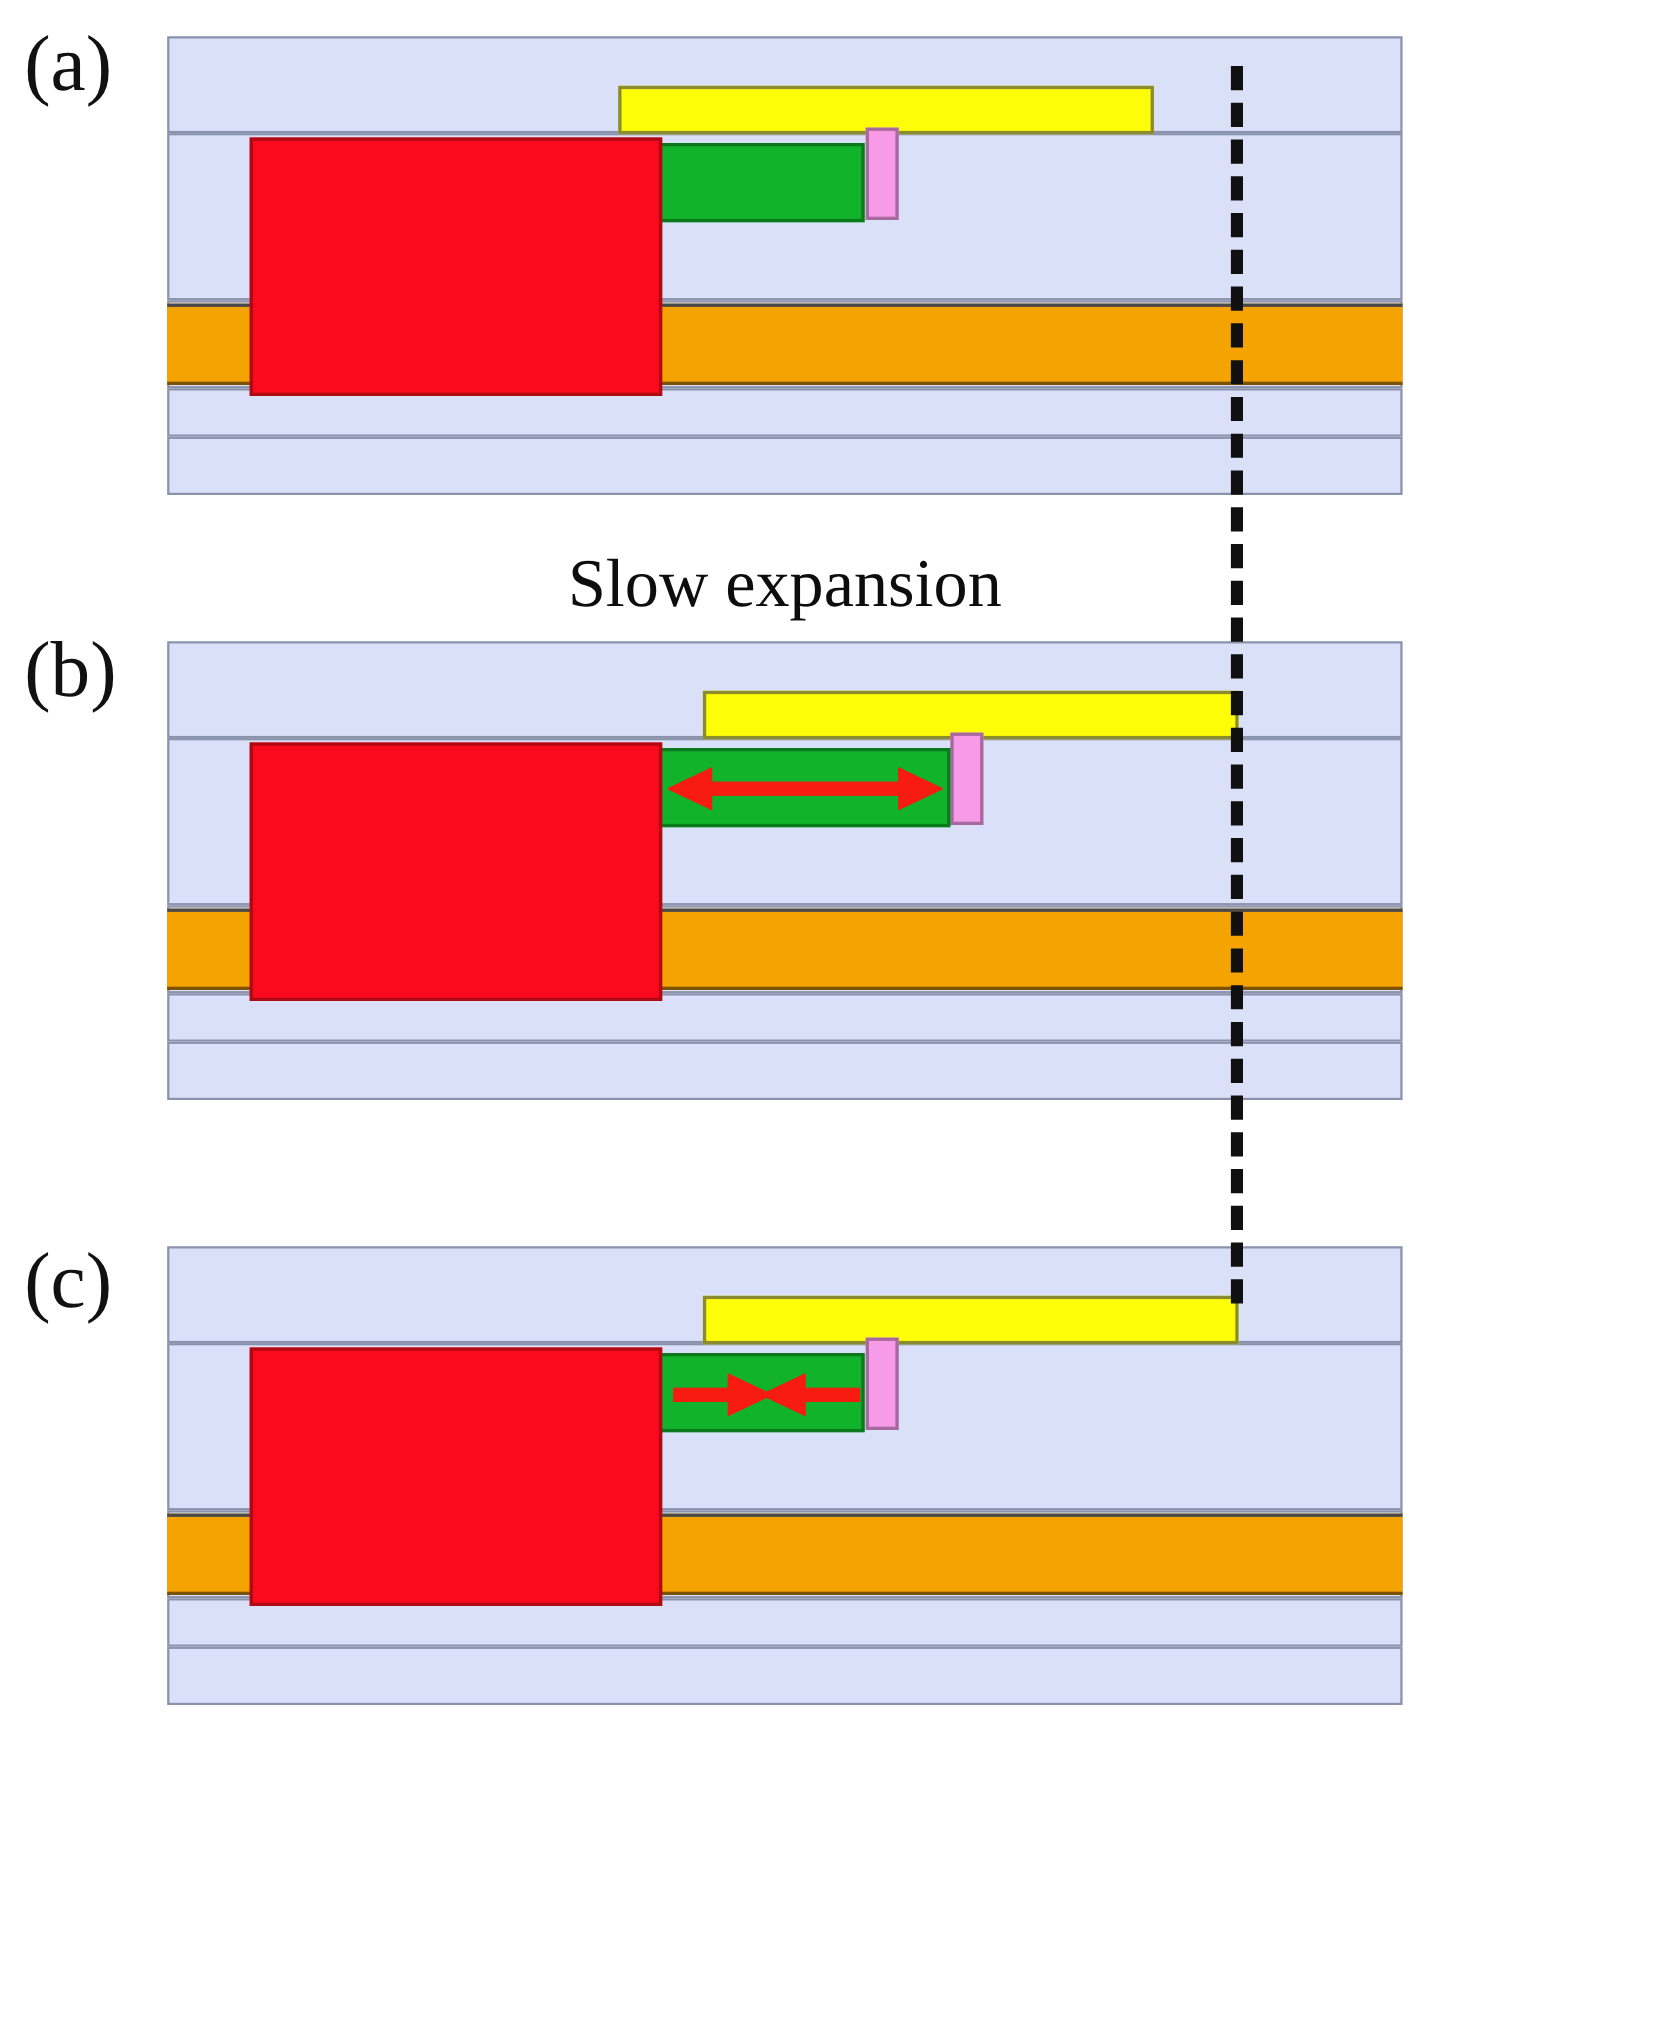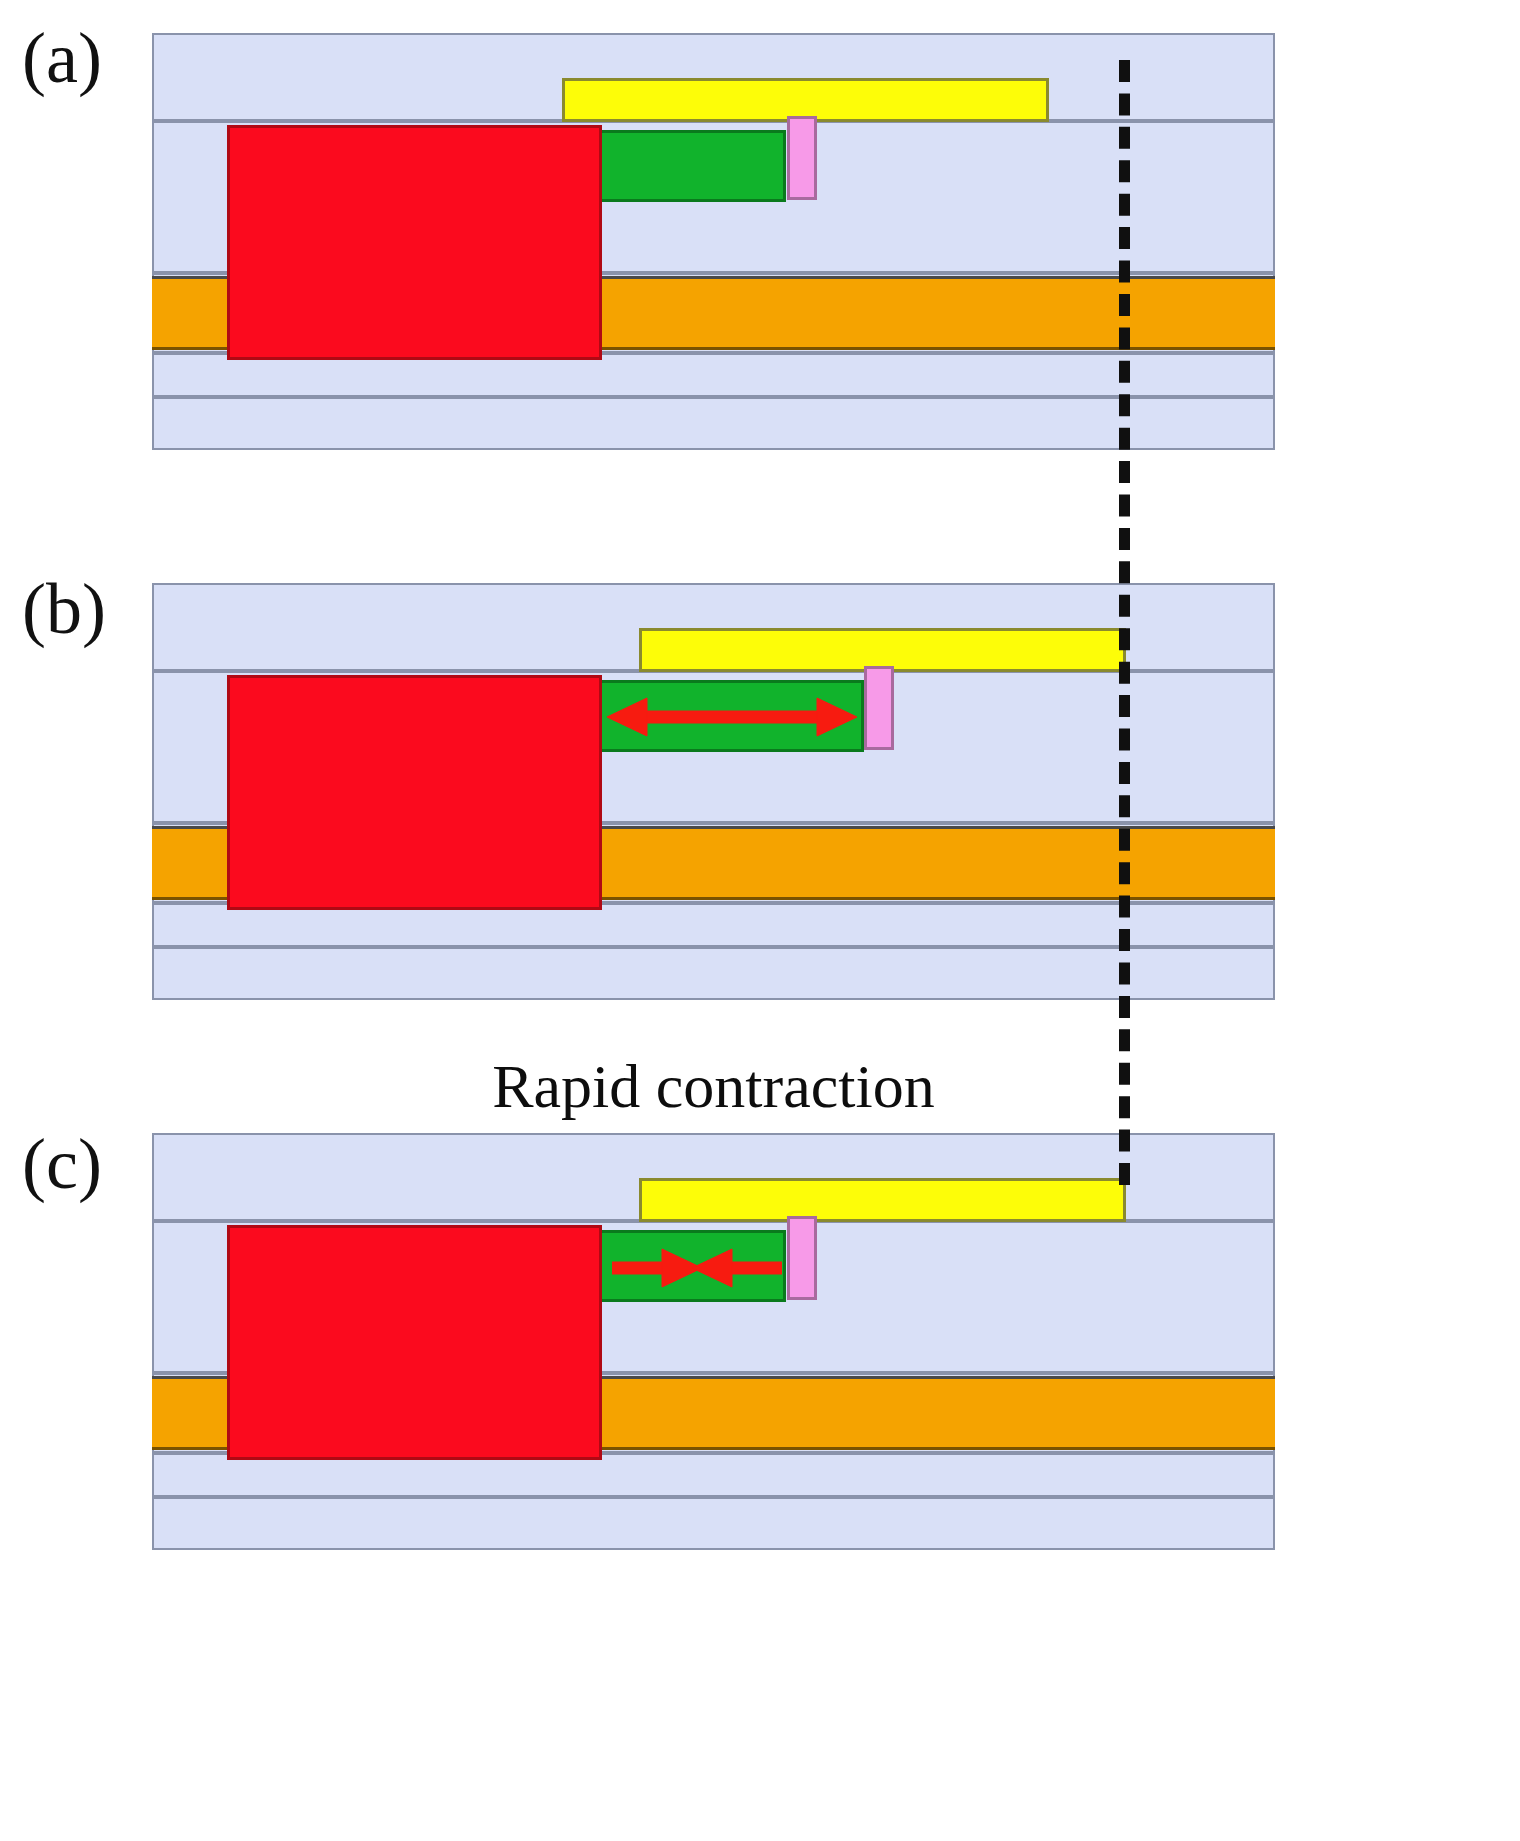--- a/index.html
+++ b/index.html
@@ -146,20 +146,21 @@
 
     <div class="yellow-bar" style="left:410px; top:45px; width:487px;"></div>
 
     <div class="pink-bar" style="left:635px; top:83px; height:84px;"></div>
 
     <div class="green-bar" style="left:447px; top:97px; width:187px;"></div>
 
     <div class="red-block" style="left:75px; top:92px; width:375px; height:235px;"></div>
   </div>
 
+  <div class="stage-caption" style="left:152px; top:500px; width:1123px;">Slow expansion</div>
 
   <div class="panel-label" style="left:22px; top:573px;">(b)</div>
 
   <div class="panel" style="left:152px; top:583px;">
     <div class="layer layer-top"></div>
     <div class="layer layer-mid"></div>
     <div class="layer layer-gate"></div>
     <div class="layer layer-lower"></div>
     <div class="layer layer-base"></div>
 
@@ -175,21 +176,20 @@
       <g fill="#f71b10" stroke="#f71b10" stroke-width="1">
         <rect x="28" y="20" width="194" height="12"></rect>
         <polygon points="0,26 40,7 40,45"></polygon>
         <polygon points="250,26 210,7 210,45"></polygon>
       </g>
     </svg>
 
     <div class="red-block" style="left:75px; top:92px; width:375px; height:235px;"></div>
   </div>
 
-  <div class="stage-caption" style="left:152px; top:1055px; width:1123px;">Rapid contraction</div>
 
   <div class="panel-label" style="left:22px; top:1128px;">(c)</div>
 
   <div class="panel" style="left:152px; top:1133px;">
     <div class="layer layer-top"></div>
     <div class="layer layer-mid"></div>
     <div class="layer layer-gate"></div>
     <div class="layer layer-lower"></div>
     <div class="layer layer-base"></div>
 

